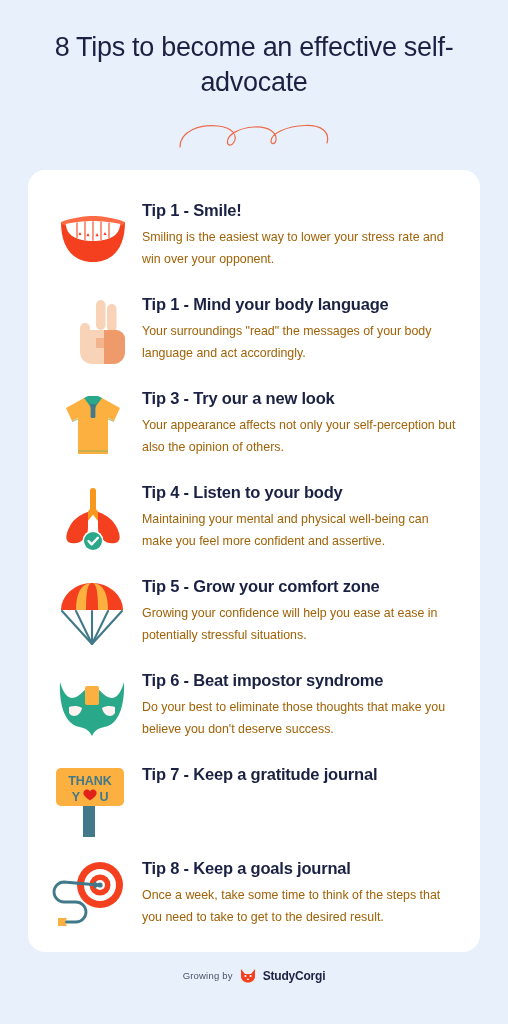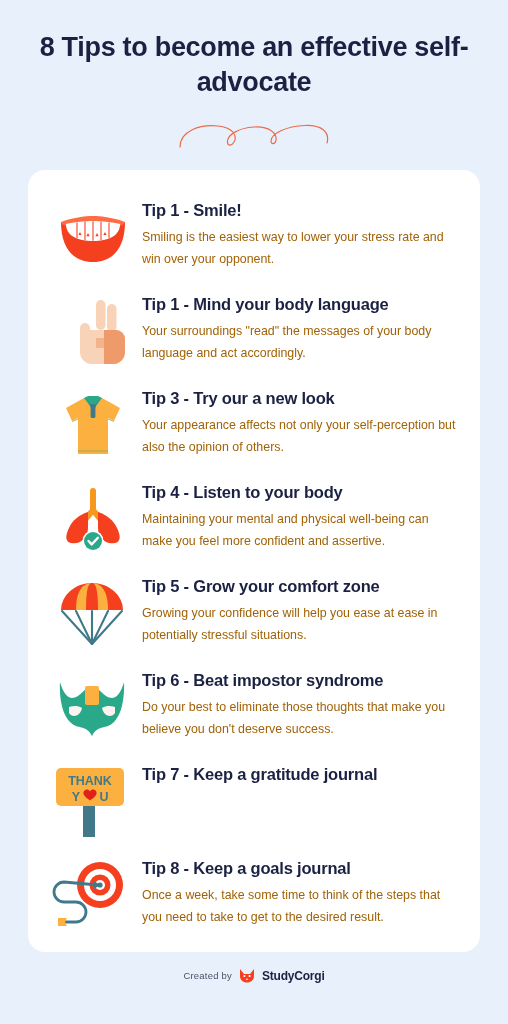--- a/index.html
+++ b/index.html
@@ -15,21 +15,21 @@
     height: 1024px;
     background: #e8f1fb;
     overflow: hidden;
   }
 
   
   .header { padding: 30px 34px 0; text-align: center; }
   .title {
     font-size: 27px;
     line-height: 1.28;
-    font-weight: 700;
+    font-weight: 400;
     color: #1b2142;
     letter-spacing: -0.3px;
   }
   .flourish {
     margin: 16px auto 0;
     width: 160px;
     height: 40px;
     display: block;
   }
 
@@ -268,21 +268,21 @@
         <div class="tip-body">
           <div class="tip-title">Tip 8 - Keep a goals journal</div>
           <div class="tip-text">Once a week, take some time to think of the steps that you need to take to get to the desired result.</div>
         </div>
       </div>
 
     </div>
   </div>
 
   <div class="footer">
-    <span class="footer-created">Created by</span>
+    <span class="footer-created">Growing by</span>
     <svg class="footer-logo" width="16" height="15" viewBox="0 0 16 15">
       <path d="M1,1 L5,6 L11,6 L15,1 L15,8 C15,12 12,14.5 8,14.5 C4,14.5 1,12 1,8 Z" fill="#f5401f"></path>
       <circle cx="5.4" cy="8" r="1.1" fill="#ffffff"></circle>
       <circle cx="10.6" cy="8" r="1.1" fill="#ffffff"></circle>
       <path d="M8,10.3 l1.5,1.4 h-3 Z" fill="#ffffff"></path>
     </svg>
     <span class="footer-brand">StudyCorgi</span>
   </div>
 
 </div>

